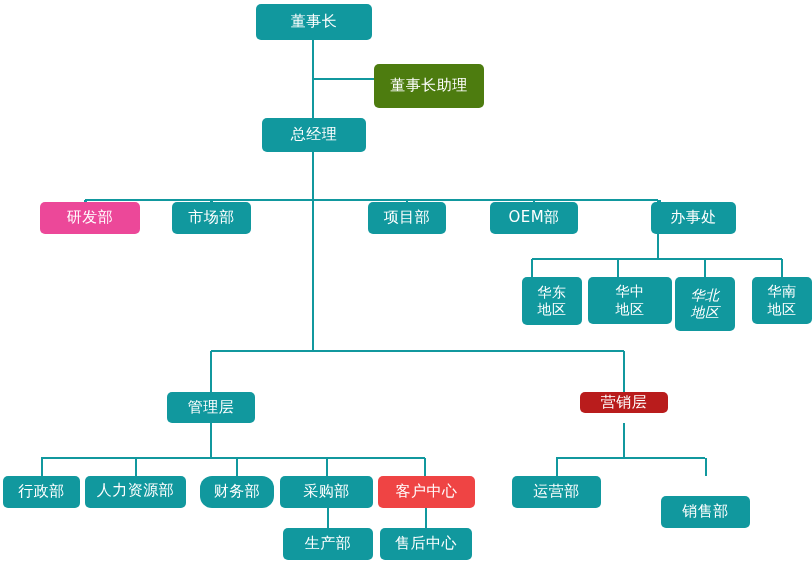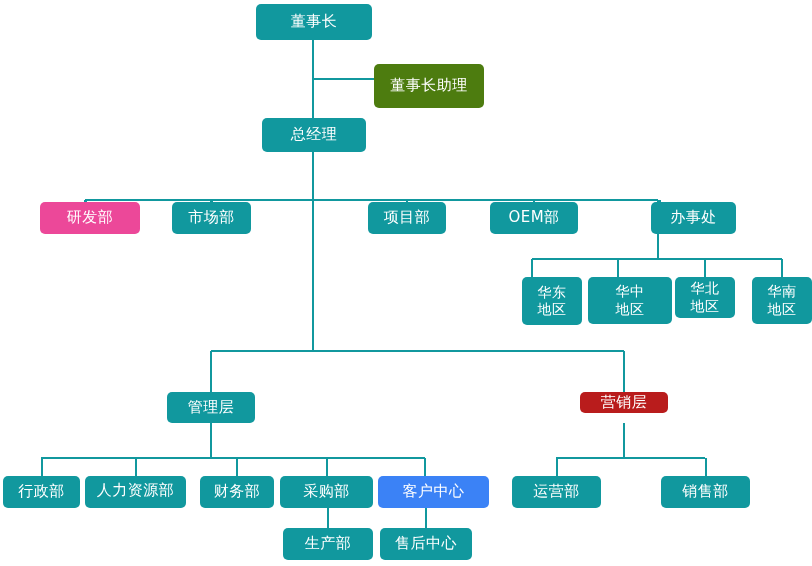--- a/index.html
+++ b/index.html
@@ -90,29 +90,29 @@
       <div class="node" style="left: 262px; top: 118px; width: 104px; height: 34px; background: rgb(17, 152, 158); color: rgb(255, 255, 255);">总经理</div>
       <div class="node" style="left: 40px; top: 202px; width: 100px; height: 32px; background: #ec4899; color: rgb(255, 255, 255); text-align: center;">研发部</div>
       <div class="node" style="left: 172px; top: 202px; width: 79px; height: 32px; background: rgb(17, 152, 158); color: rgb(255, 255, 255);">市场部</div>
       <div class="node" style="left: 368px; top: 202px; width: 78px; height: 32px; background: rgb(17, 152, 158); color: rgb(255, 255, 255);">项目部</div>
       <div class="node" style="left: 490px; top: 202px; width: 88px; height: 32px; background: rgb(17, 152, 158); color: rgb(255, 255, 255);">OEM部</div>
       <div class="node" style="left: 651px; top: 202px; width: 85px; height: 32px; background: rgb(17, 152, 158); color: rgb(255, 255, 255);">办事处</div>
       <div class="node two-line" style="left: 502px; top: 277px; width: 60px; height: 48px; background: rgb(17, 152, 158); color: rgb(255, 255, 255); margin-left: 20px;">华东
 地区</div>
       <div class="node two-line" style="left: 588px; top: 277px; width: 84px; height: 47px; background: rgb(17, 152, 158); color: rgb(255, 255, 255);">华中
 地区</div>
-      <div class="node two-line" style="left: 675px; top: 277px; width: 60px; height: 41px; background: rgb(17, 152, 158); color: rgb(255, 255, 255);">华北
+      <div class="node two-line" style="left: 675px; top: 277px; width: 60px; height: 54px; background: rgb(17, 152, 158); color: rgb(255, 255, 255); font-style: italic;">华北
 地区</div>
       <div class="node two-line" style="left: 752px; top: 277px; width: 60px; height: 47px; background: rgb(17, 152, 158); color: rgb(255, 255, 255);">华南
 地区</div>
       <div class="node" style="left: 167px; top: 392px; width: 88px; height: 31px; background: rgb(17, 152, 158); color: rgb(255, 255, 255);">管理层</div>
       <div class="node" style="left: 580px; top: 392px; width: 88px; height: 21px; background: #b91c1c; color: rgb(255, 255, 255);">营销层</div>
       <div class="node" style="left: 3px; top: 476px; width: 77px; height: 32px; background: rgb(17, 152, 158); color: rgb(255, 255, 255); text-align: center;">行政部</div>
       <div class="node" style="left: 85px; top: 476px; width: 101px; height: 32px; background: rgb(17, 152, 158); color: rgb(255, 255, 255); font-family: Liberation Mono, monospace;">人力资源部</div>
-      <div class="node" style="left: 200px; top: 476px; width: 74px; height: 32px; background: rgb(17, 152, 158); color: rgb(255, 255, 255);">财务部</div>
+      <div class="node" style="left: 200px; top: 476px; width: 74px; height: 32px; background: rgb(17, 152, 158); color: rgb(255, 255, 255); border-radius: 12px;">财务部</div>
       <div class="node" style="left: 280px; top: 476px; width: 93px; height: 32px; background: rgb(17, 152, 158); color: rgb(255, 255, 255);">采购部</div>
-      <div class="node" style="left: 378px; top: 476px; width: 111px; height: 32px; background: #3b82f6; color: rgb(255, 255, 255);">客户中心</div>
+      <div class="node" style="left: 378px; top: 476px; width: 97px; height: 32px; background: #ef4444; color: rgb(255, 255, 255);">客户中心</div>
       <div class="node" style="left: 512px; top: 476px; width: 89px; height: 32px; background: rgb(17, 152, 158); color: rgb(255, 255, 255);">运营部</div>
-      <div class="node" style="left: 661px; top: 476px; width: 89px; height: 32px; background: rgb(17, 152, 158); color: rgb(255, 255, 255);">销售部</div>
+      <div class="node" style="left: 661px; top: 496px; width: 89px; height: 32px; background: rgb(17, 152, 158); color: rgb(255, 255, 255);">销售部</div>
       <div class="node" style="left: 283px; top: 528px; width: 90px; height: 32px; background: rgb(17, 152, 158); color: rgb(255, 255, 255);">生产部</div>
       <div class="node" style="left: 380px; top: 528px; width: 92px; height: 32px; background: rgb(17, 152, 158); color: rgb(255, 255, 255);">售后中心</div>
     </div>
 </div>
 
 </body></html>

